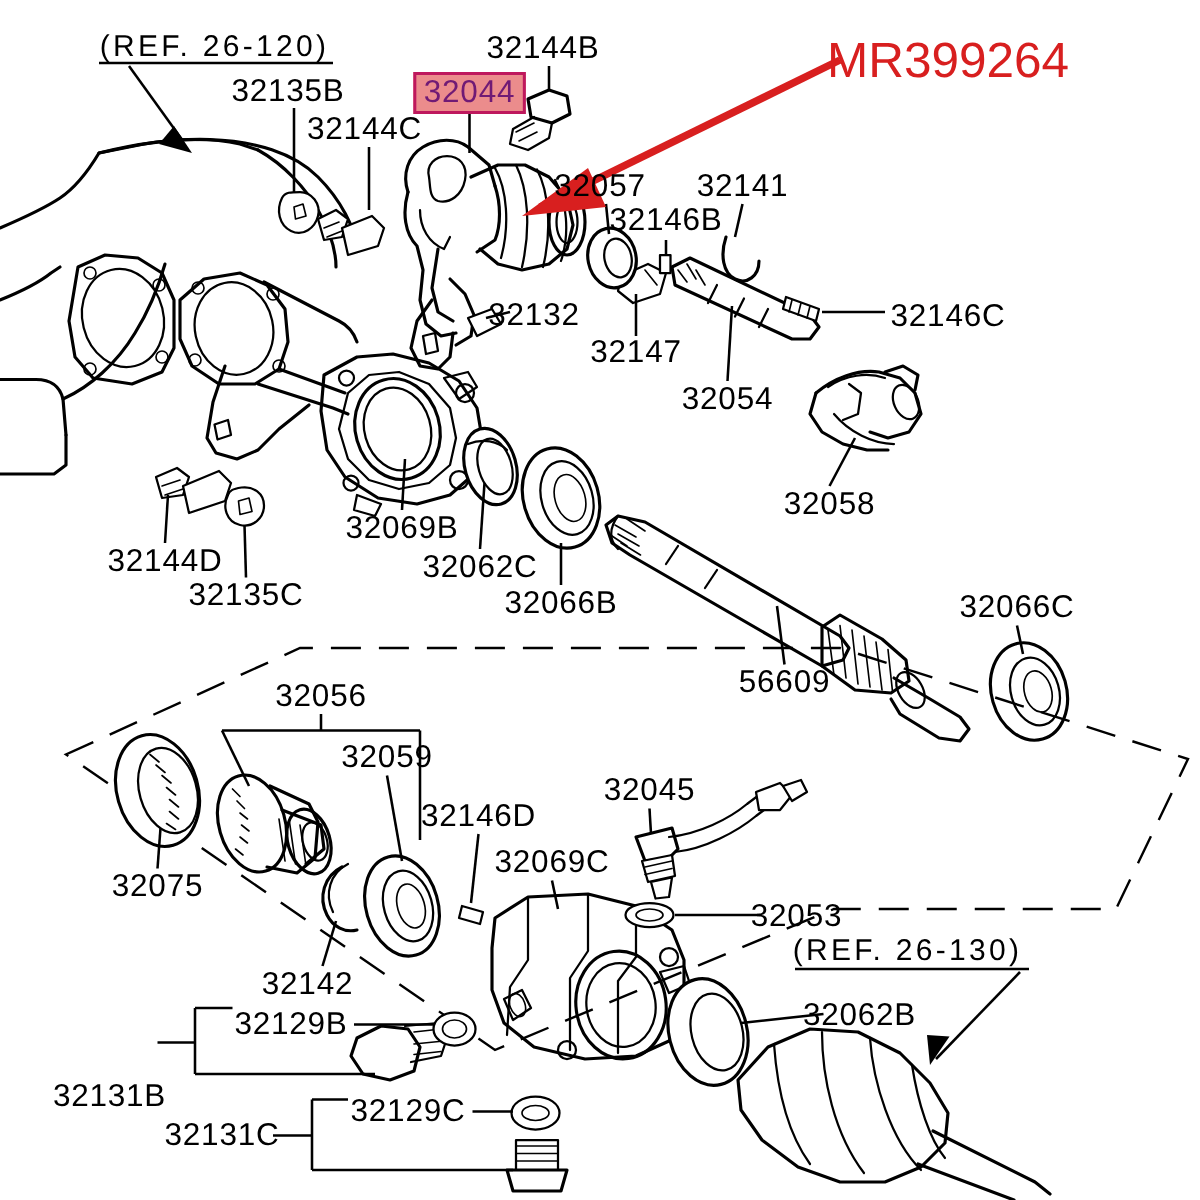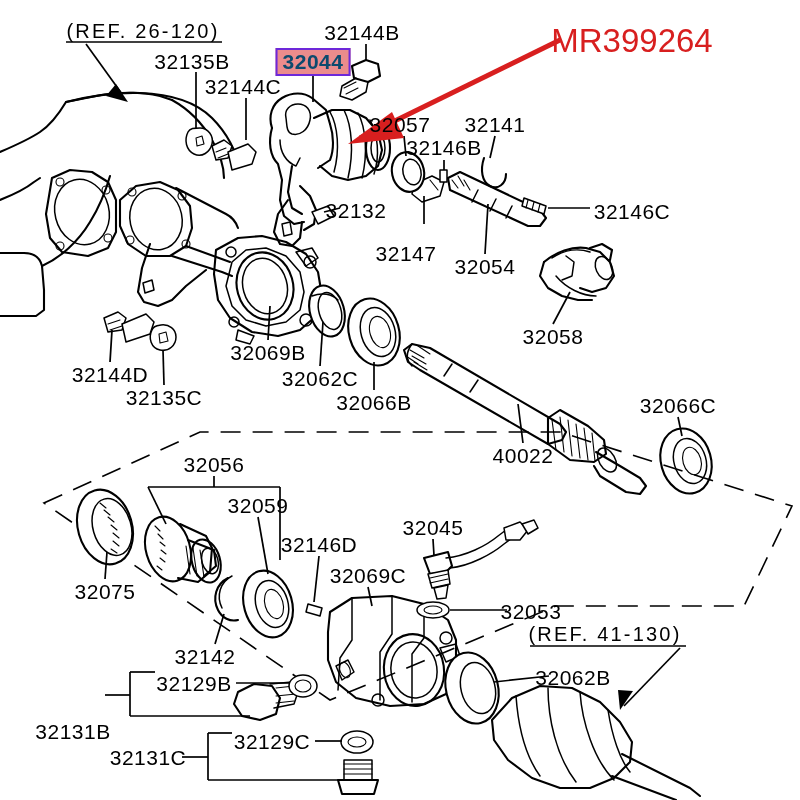--- a/index.html
+++ b/index.html
@@ -20,23 +20,23 @@
     white-space:nowrap;
     line-height:1;
     transform:translate(-50%,-50%);
   }
   .ref{
     letter-spacing:2.2px;
     font-size:20px;
   }
   .hl{
     background:#eb8c8c;
-    border:2px solid #6d28d9;
-    color:#0c4a6e;
-    font-weight:700;
+    border:2px solid #be185d;
+    color:#701a75;
+    font-weight:400;
     padding:1px 5px 2px 5px;
     letter-spacing:0.5px;
   }
   .redlbl{
     color:#d81f1f;
     font-size:33px;
     font-weight:400;
     letter-spacing:0px;
   }
 </style>
@@ -443,42 +443,42 @@
 
   <div id="labels">
       <div class="lbl" style="left: 192px; top: 61px;">32135B</div>
       <div class="lbl" style="left: 243px; top: 86px;">32144C</div>
       <div class="lbl" style="left: 362px; top: 32px;">32144B</div>
       <div class="lbl" style="left: 400px; top: 124px;">32057</div>
       <div class="lbl" style="left: 495px; top: 124px;">32141</div>
       <div class="lbl" style="left: 444px; top: 147px;">32146B</div>
       <div class="lbl" style="left: 632px; top: 211px;">32146C</div>
       <div class="lbl" style="left: 356px; top: 210px;">32132</div>
-      <div class="lbl" style="left: 406px; top: 235px; margin-top: 18px;">32147</div>
+      <div class="lbl" style="left: 424px; top: 235px;">32147</div>
       <div class="lbl" style="left: 485px; top: 266px;">32054</div>
       <div class="lbl" style="left: 553px; top: 336px;">32058</div>
       <div class="lbl" style="left: 110px; top: 374px;">32144D</div>
       <div class="lbl" style="left: 164px; top: 397px;">32135C</div>
       <div class="lbl" style="left: 268px; top: 352px;">32069B</div>
       <div class="lbl" style="left: 320px; top: 378px;">32062C</div>
       <div class="lbl" style="left: 374px; top: 402px;">32066B</div>
-      <div class="lbl" style="left: 523px; top: 455px;">40022</div>
+      <div class="lbl" style="left: 523px; top: 455px;">56609</div>
       <div class="lbl" style="left: 678px; top: 405px;">32066C</div>
       <div class="lbl" style="left: 214px; top: 464px;">32056</div>
       <div class="lbl" style="left: 258px; top: 505px;">32059</div>
       <div class="lbl" style="left: 105px; top: 591px;">32075</div>
       <div class="lbl" style="left: 205px; top: 656px; text-align: center;">32142</div>
       <div class="lbl" style="left: 319px; top: 544px;">32146D</div>
       <div class="lbl" style="left: 368px; top: 575px;">32069C</div>
       <div class="lbl" style="left: 433px; top: 527px;">32045</div>
       <div class="lbl" style="left: 531px; top: 611px;">32053</div>
       <div class="lbl" style="left: 573px; top: 677px;">32062B</div>
       <div class="lbl" style="left: 73px; top: 695px; margin-top: 36px;">32131B</div>
       <div class="lbl" style="left: 194px; top: 683px;">32129B</div>
       <div class="lbl" style="left: 148px; top: 757px;">32131C</div>
       <div class="lbl" style="left: 272px; top: 741px;">32129C</div>
       <div class="lbl ref" style="left: 143px; top: 31px;">(REF. 26-120)</div>
-      <div class="lbl ref" style="left: 605px; top: 634px;">(REF. 41-130)</div>
+      <div class="lbl ref" style="left: 605px; top: 634px;">(REF. 26-130)</div>
       <div class="lbl hl" style="left: 313px; top: 62px;">32044</div>
       <div class="lbl redlbl" style="left: 632px; top: 40px;">MR399264</div>
     </div>
 
 </div>
 
 </body></html>

